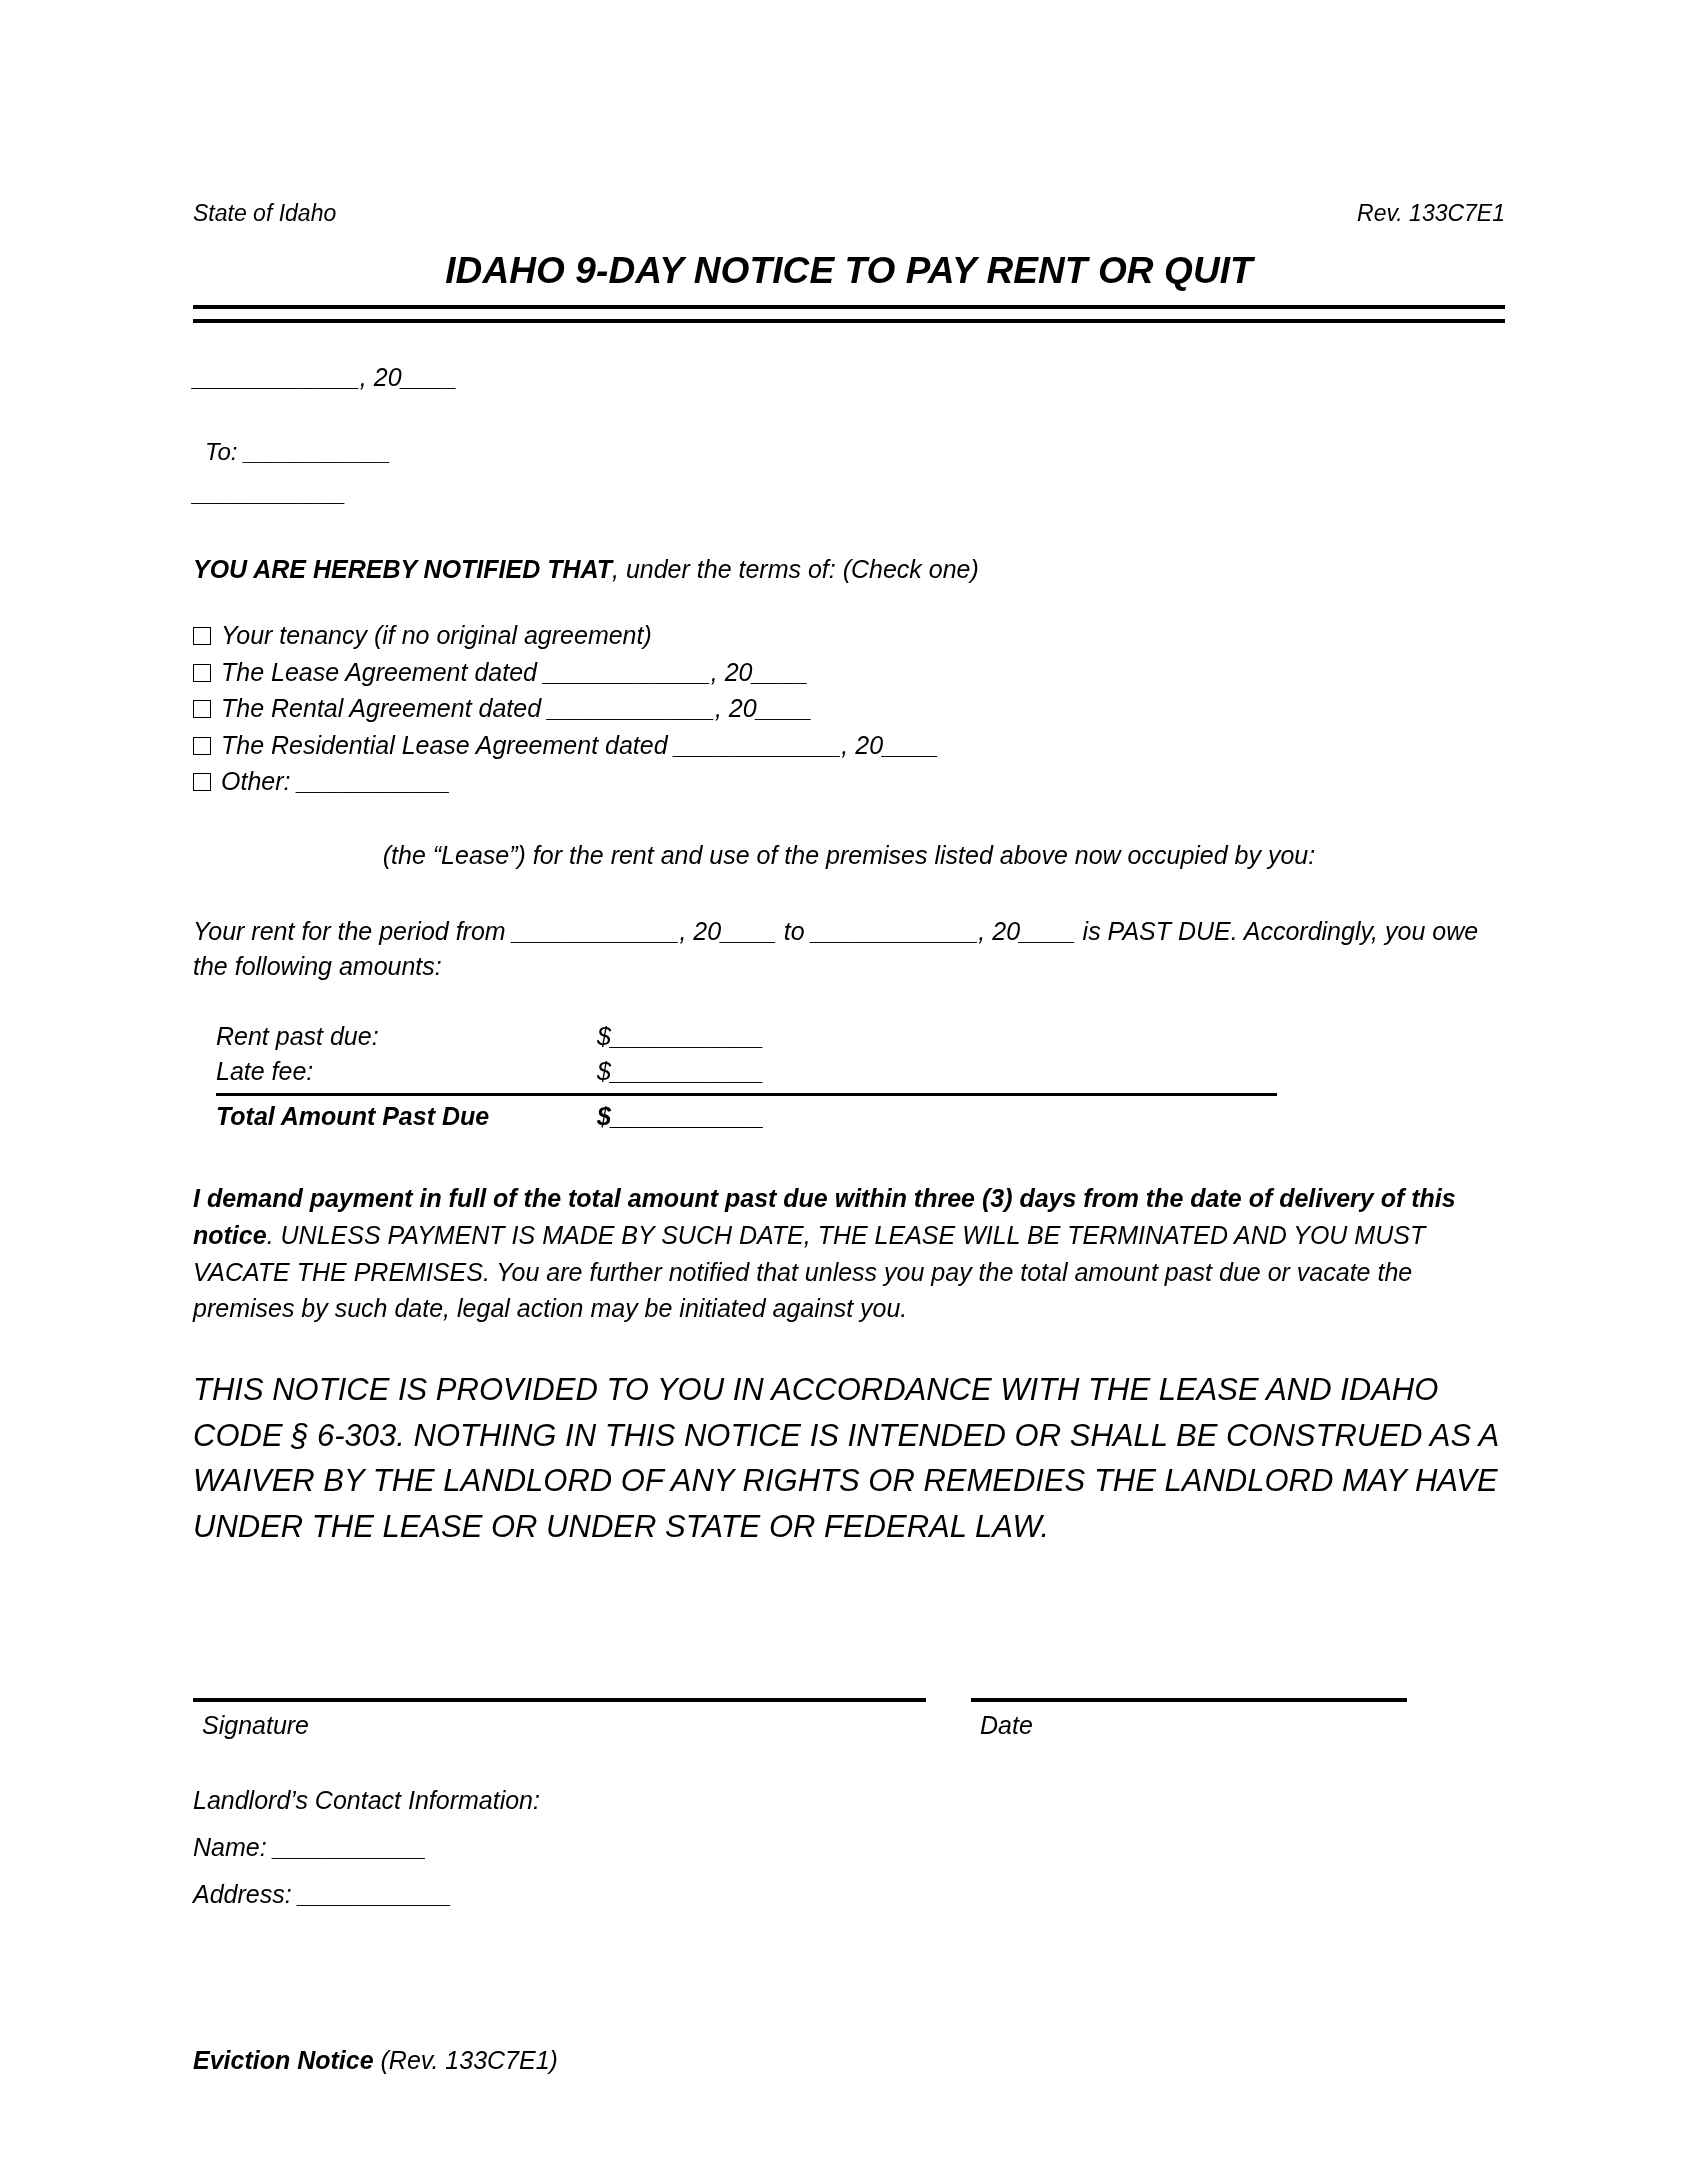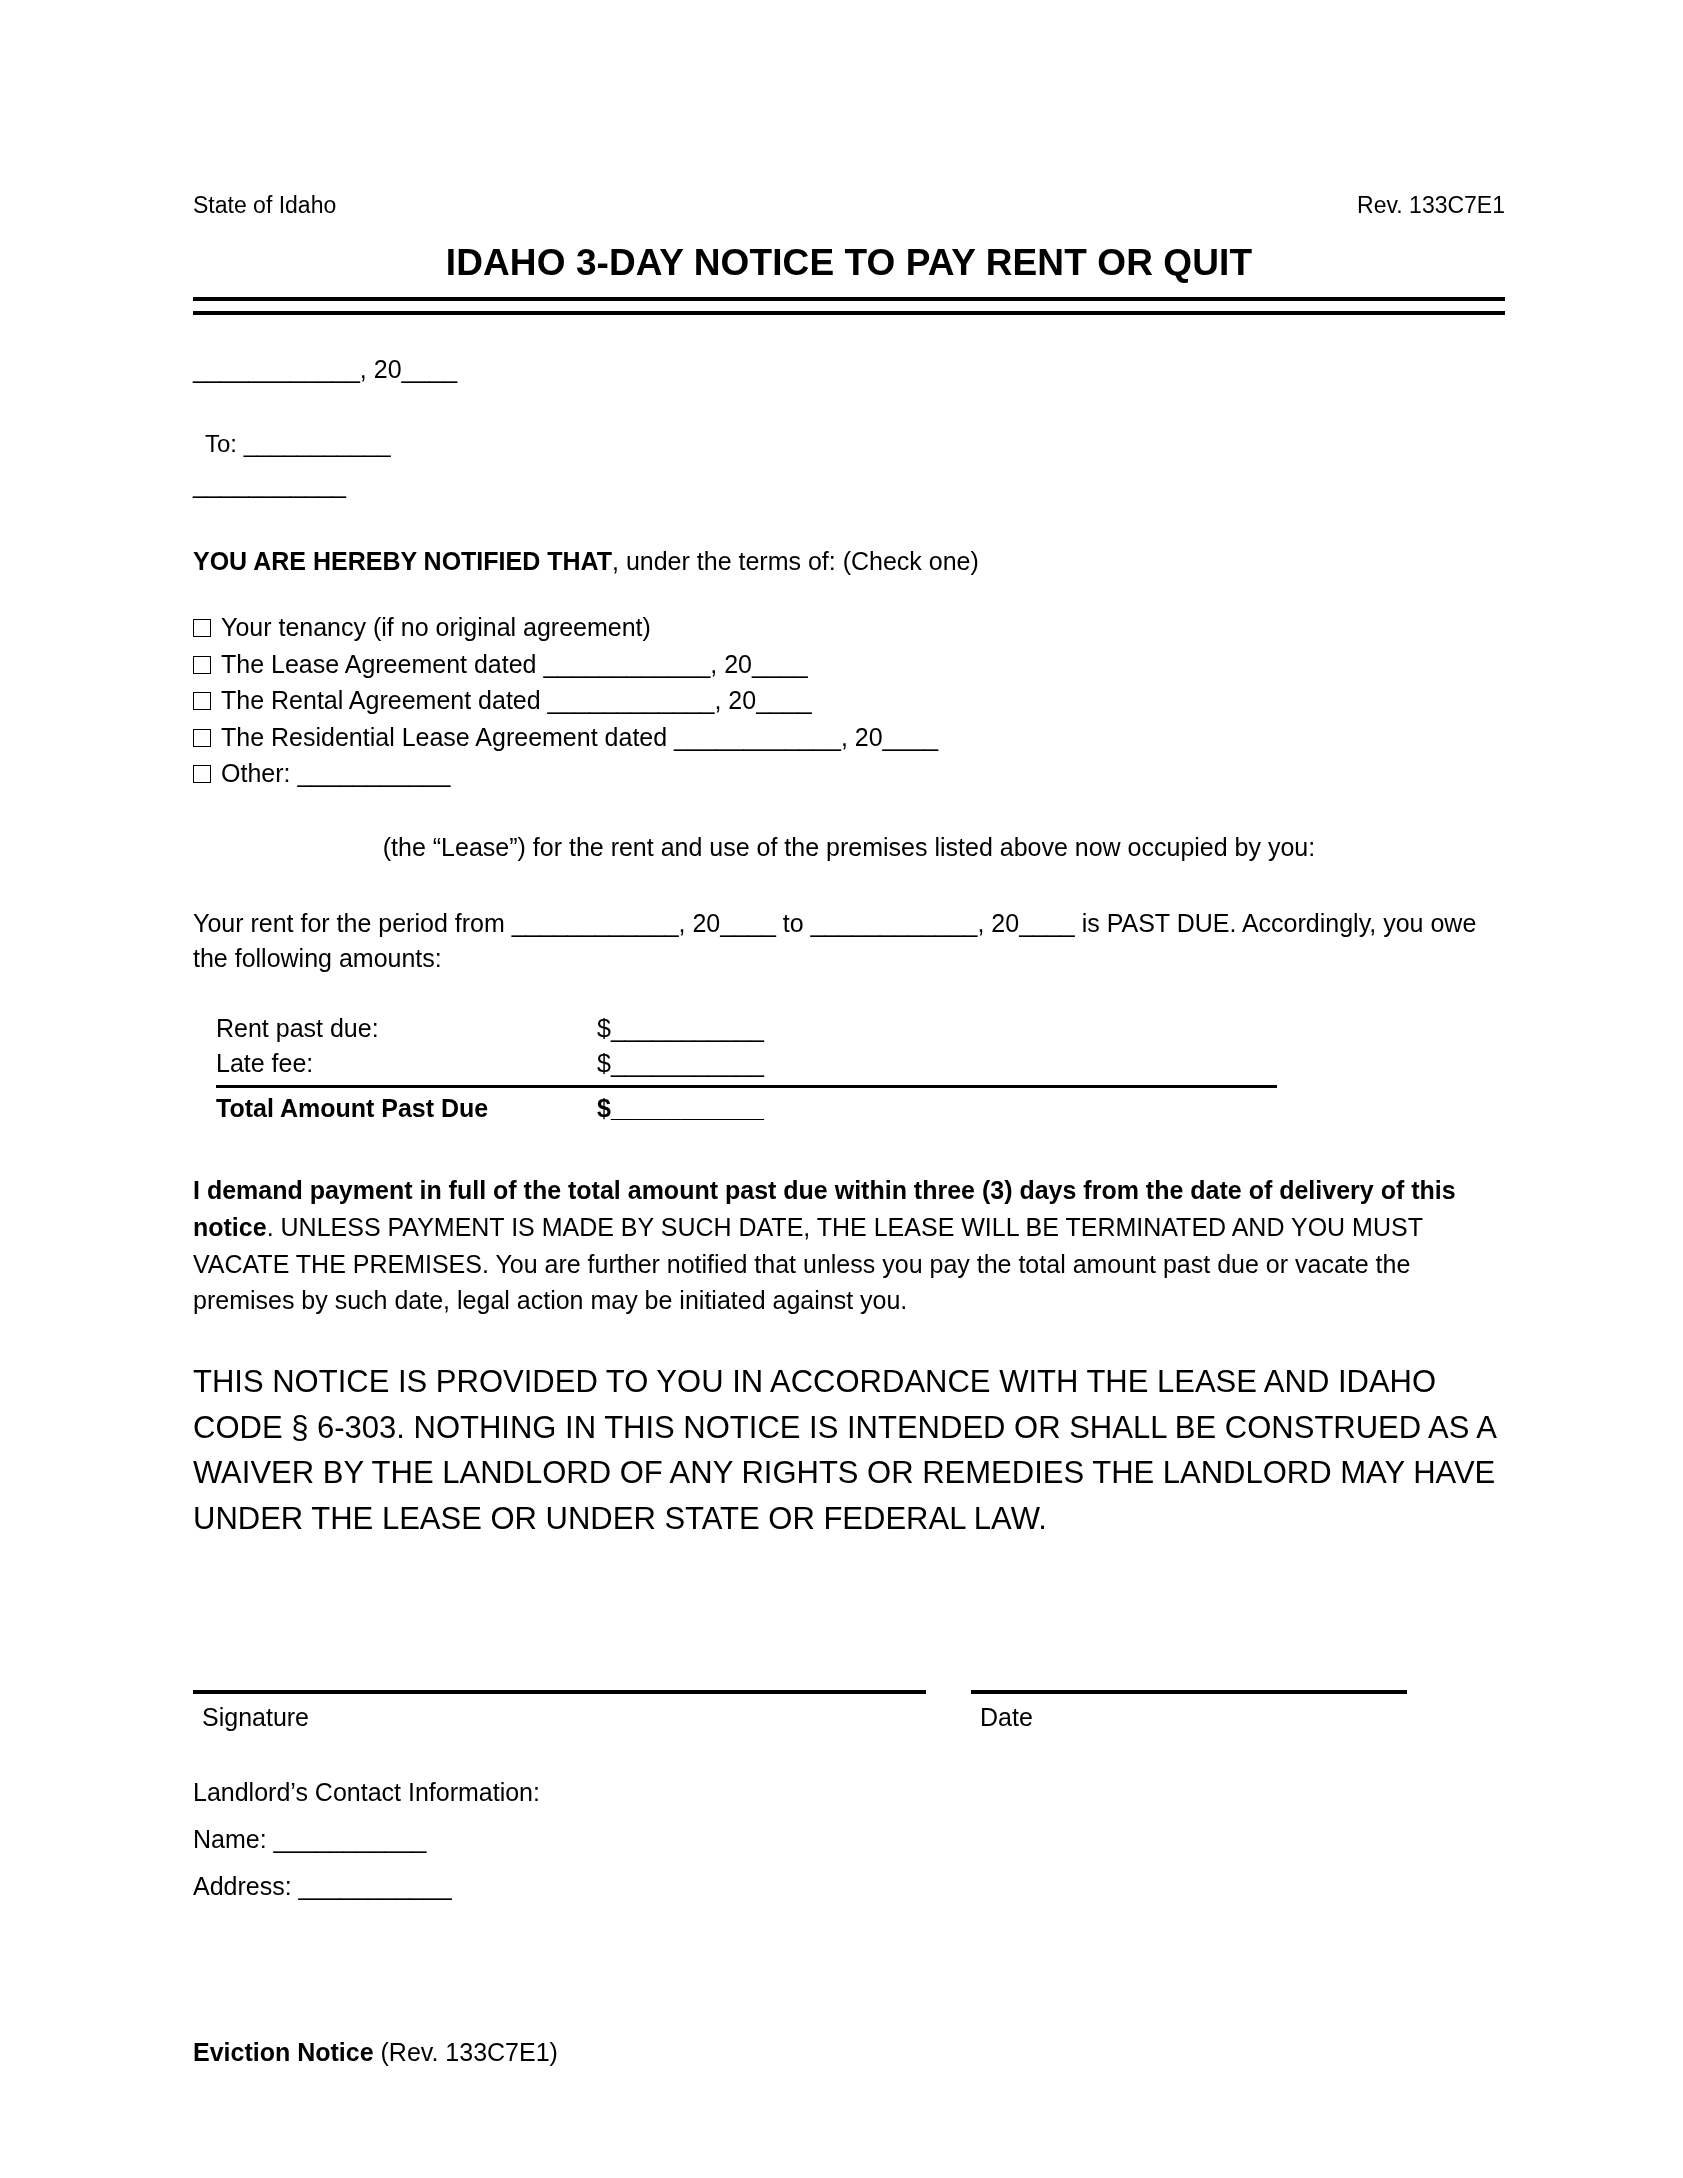--- a/index.html
+++ b/index.html
@@ -13,22 +13,23 @@
     height: 2178px;
     background: #ffffff;
     font-family: "Liberation Sans", sans-serif;
     color: #000000;
     box-sizing: border-box;
     overflow: hidden;
   }
   .content {
     position: absolute;
     left: 193px;
-    top: 192px;
+    top: 200px;
     width: 1312px;
+    font-style: italic;
   }
 
   
   .header-row {
     display: flex;
     justify-content: space-between;
     align-items: baseline;
     font-size: 23px;
     line-height: 1.2;
   }
@@ -150,21 +151,21 @@
 <body>
 
 <div class="page">
   <div class="content">
 
     <div class="header-row">
       <span>State of Idaho</span>
       <span>Rev. 133C7E1</span>
     </div>
 
-    <div class="doc-title">IDAHO 3-DAY NOTICE TO PAY RENT OR QUIT</div>
+    <div class="doc-title">IDAHO 9-DAY NOTICE TO PAY RENT OR QUIT</div>
     <div class="title-rule"></div>
 
     <div class="date-line">____________, 20____</div>
 
     <div class="to-line">To: ___________</div>
 
     <div class="rental-addr-blank">___________</div>
 
     <div class="notified">
       <span class="b">YOU ARE HEREBY NOTIFIED THAT</span><span>, under the terms of: (Check one)</span>

